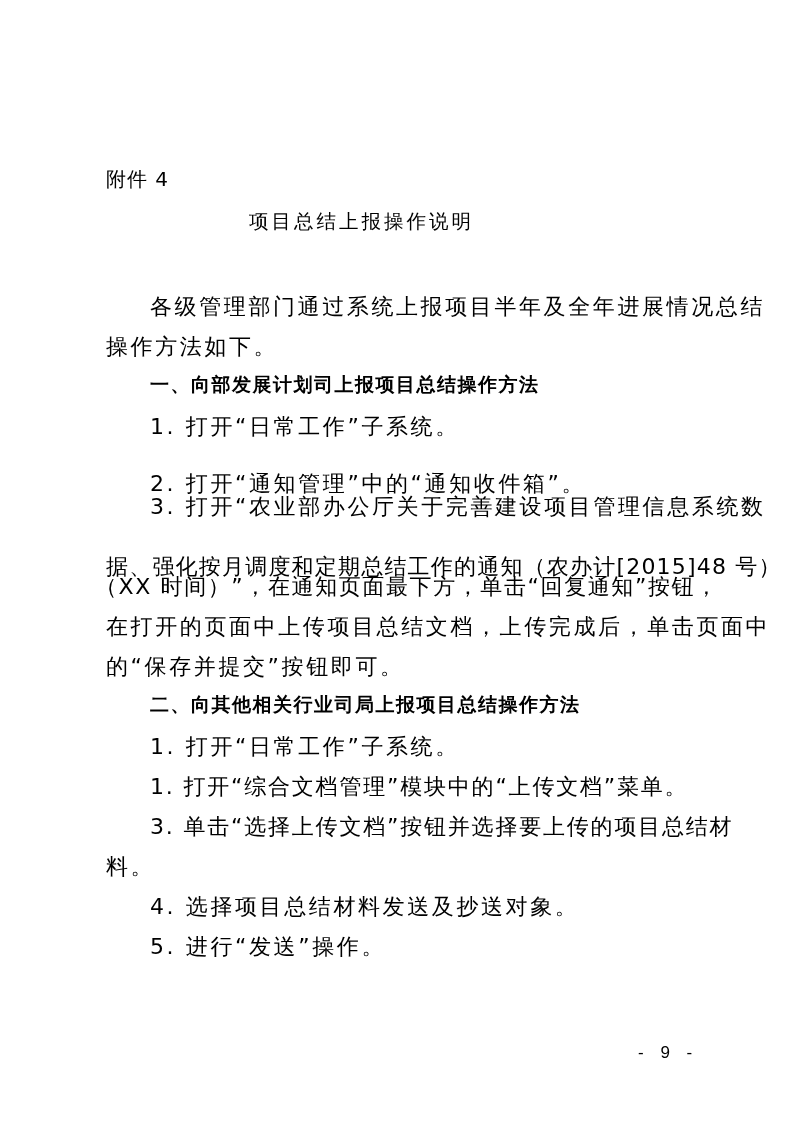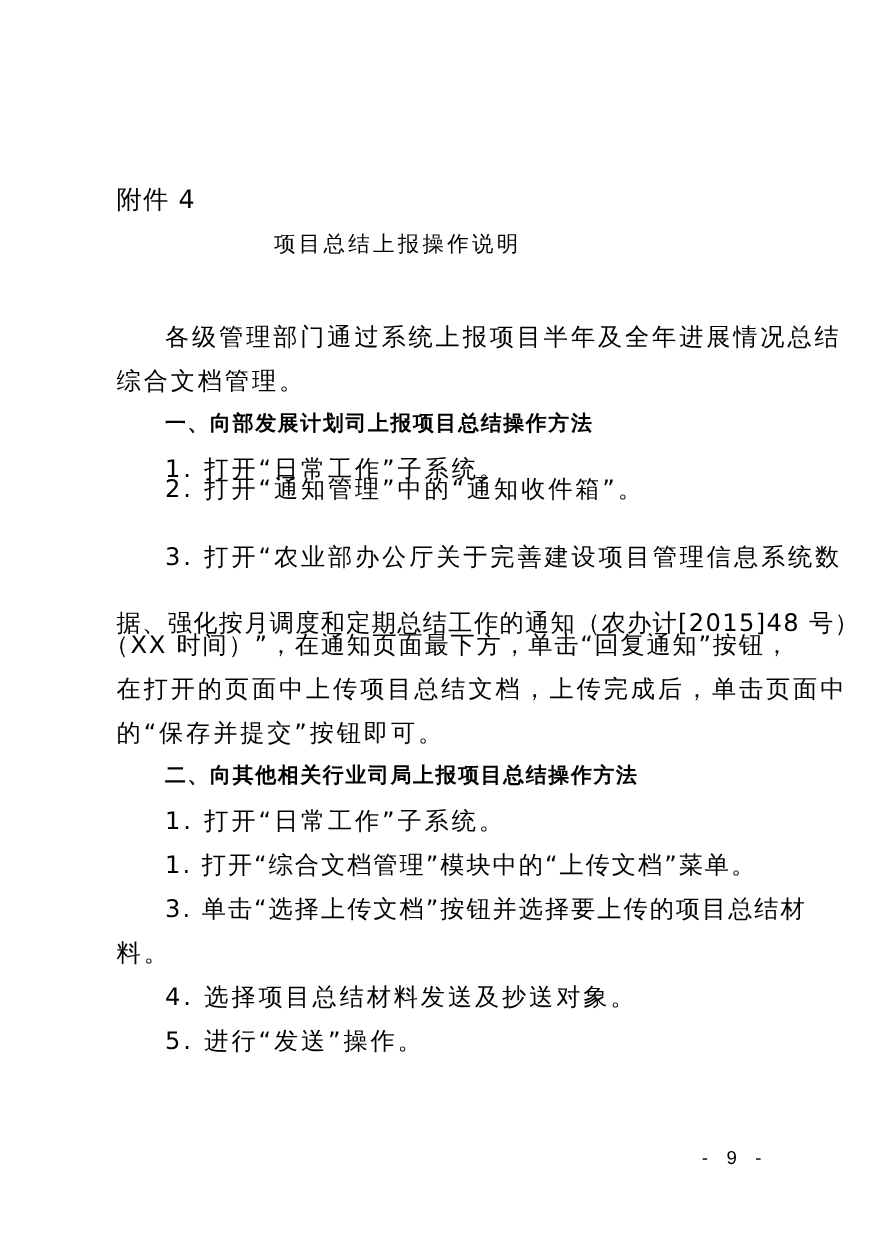--- a/index.html
+++ b/index.html
@@ -11,21 +11,21 @@
       width: 794px;
       height: 1123px;
       position: relative;
       overflow: hidden;
       font-family: "DejaVu Sans", "Liberation Sans", sans-serif;
       color: #000;
     }
     .abs { position: absolute; white-space: nowrap; }
     .attachment {
       left: 106px; top: 166px;
-      font-size: 23px;
+      font-size: 20px;
       letter-spacing: 1px;
     }
     .title {
       left: 0; width: 681px; top: 208px;
       text-align: center;
       font-size: 19.5px;
       letter-spacing: 3px;
       padding-left: 42px;
       box-sizing: border-box;
     }
@@ -46,25 +46,25 @@
     }
   </style>
 </head>
 <body>
 
 <div>
   <div class="abs attachment">附件 4</div>
   <div class="abs title">项目总结上报操作说明</div>
 
   <div class="abs line" style="left:150px; top:292px;">各级管理部门通过系统上报项目半年及全年进展情况总结</div>
-  <div class="abs line" style="left:106px; top:332px;">综合文档管理。</div>
+  <div class="abs line" style="left:106px; top:332px;">操作方法如下。</div>
 
   <div class="abs heading" style="left:150px; top:372px;">一、向部发展计划司上报项目总结操作方法</div>
   <div class="abs line" style="left:150px; top:412px;">1.  打开“日常工作”子系统。</div>
-  <div class="abs line" style="left:150px; top:430px;">2.  打开“通知管理”中的“通知收件箱”。</div>
+  <div class="abs line" style="left:150px; top:469px;">2.  打开“通知管理”中的“通知收件箱”。</div>
   <div class="abs line" style="left:150px; top:492px;">3.  打开“农业部办公厅关于完善建设项目管理信息系统数</div>
   <div class="abs line" style="left:106px; top:532px; letter-spacing:1.2px;margin-top:20px;">据、强化按月调度和定期总结工作的通知（农办计[2015]48 号）</div>
   <div class="abs line" style="left:95px; top:572px; letter-spacing:1.6px;">（XX 时间）”，在通知页面最下方，单击“回复通知”按钮，</div>
   <div class="abs line" style="left:106px; top:612px;">在打开的页面中上传项目总结文档，上传完成后，单击页面中</div>
   <div class="abs line" style="left:106px; top:652px;text-align:center;">的“保存并提交”按钮即可。</div>
 
   <div class="abs heading" style="left:150px; top:692px;">二、向其他相关行业司局上报项目总结操作方法</div>
   <div class="abs line" style="left:150px; top:732px;">1.  打开“日常工作”子系统。</div>
   <div class="abs line" style="left:150px; top:772px; letter-spacing:1.8px;">1.  打开“综合文档管理”模块中的“上传文档”菜单。</div>
   <div class="abs line" style="left:150px; top:812px; letter-spacing:1.8px;">3.  单击“选择上传文档”按钮并选择要上传的项目总结材</div>

